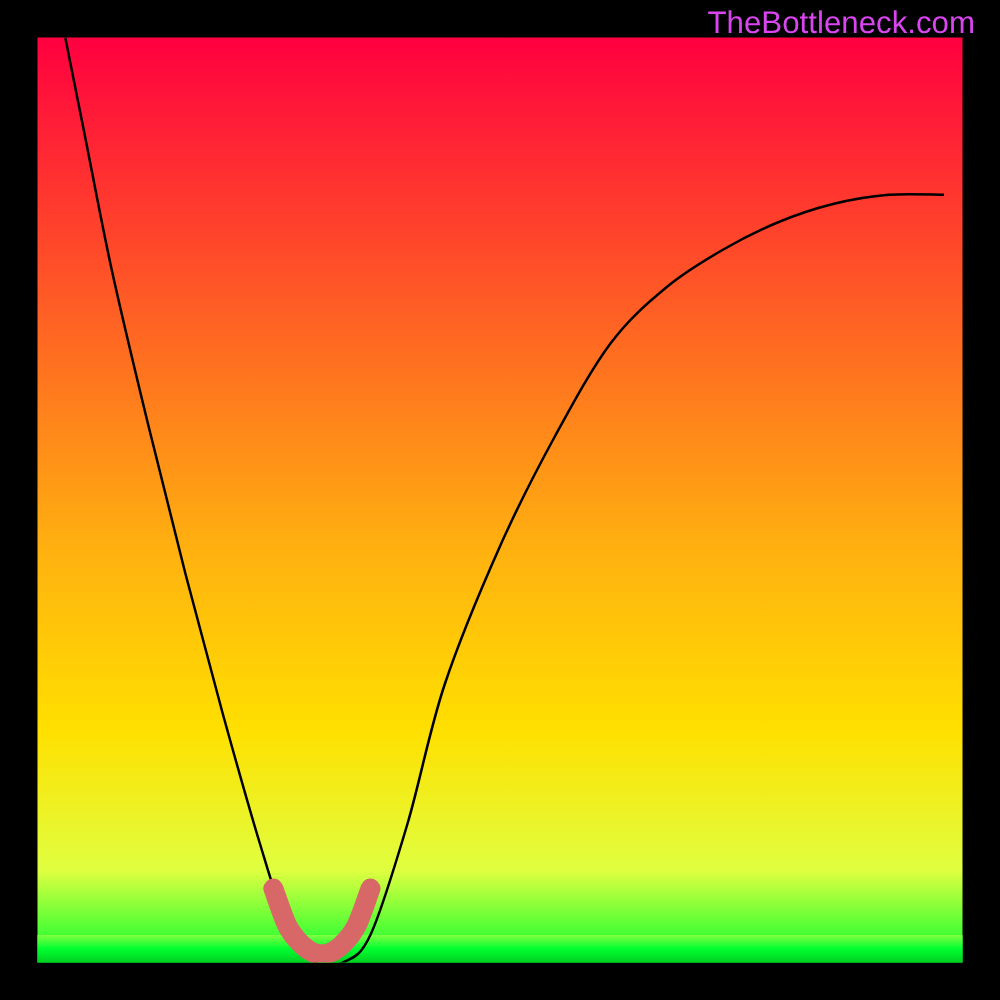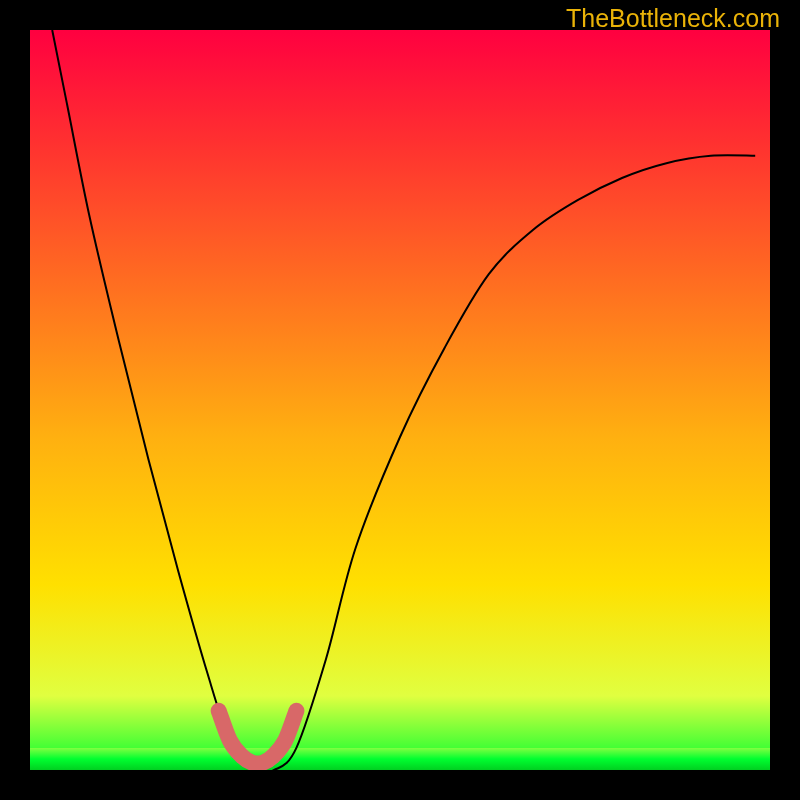--- a/index.html
+++ b/index.html
@@ -13,21 +13,21 @@
       height: 740px;
       background: linear-gradient(to bottom, #ff0040 0%, #ff3030 15%, #ff7020 35%, #ffb010 55%, #ffe000 75%, #e0ff40 90%, #00ff30 100%);
     }
     .watermark {
       position: absolute;
       top: 4px;
       right: 20px;
       font-family: Arial, sans-serif;
       font-size: 25px;
       font-weight: 500;
-      color: #eab308;
+      color: #d946ef;
       z-index: 5;
     }
     svg.curve { position: absolute; left: 0; top: 0; width: 740px; height: 740px; z-index: 2; }
     .green-strip { position: absolute; left: 0; bottom: 0; width: 100%; height: 22px; background: linear-gradient(to bottom, #80ff40, #00ff30, #00d020); z-index: 1; }
   </style>
 </head>
 <body>
 
 <div class="wrap">
   <div class="watermark">TheBottleneck.com</div>

